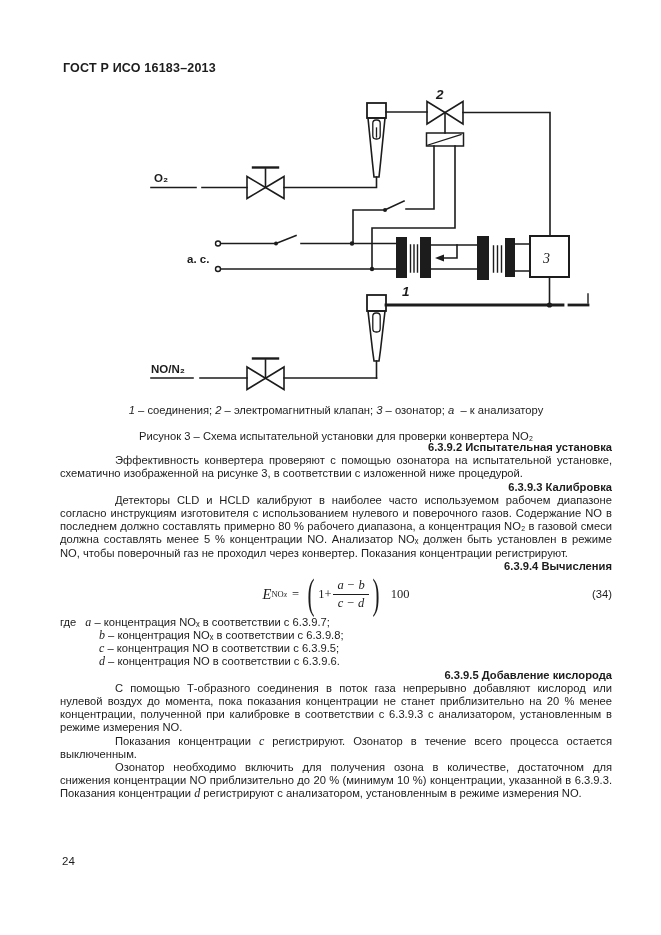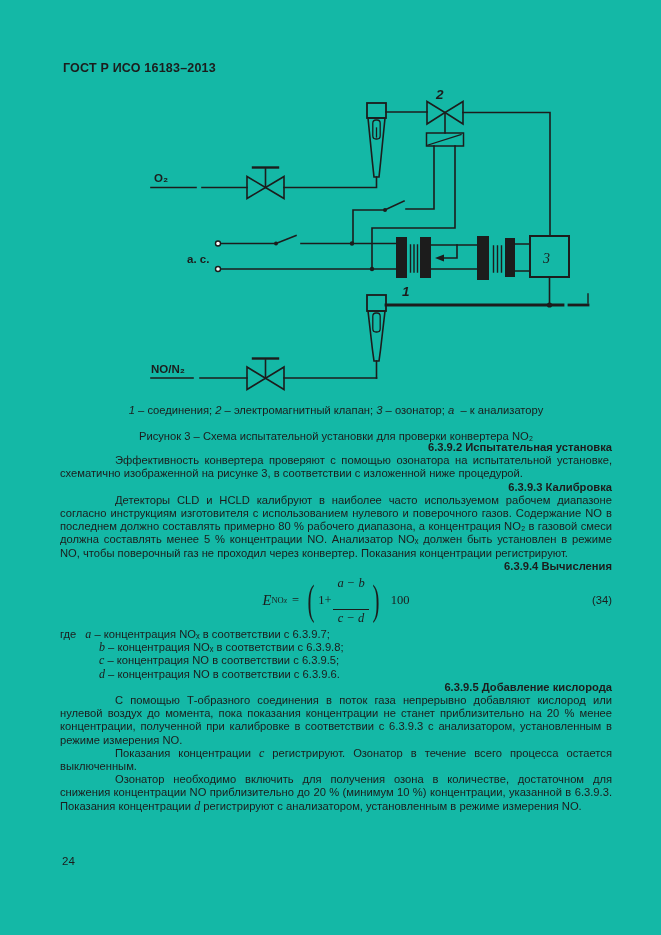--- a/index.html
+++ b/index.html
@@ -1,16 +1,16 @@
 <!DOCTYPE html>
 <html><head>
 <meta charset="utf-8">
 <style>
   html,body{margin:0;padding:0;background:#e8e8e8;}
-  .page{position:relative;width:661px;height:935px;background:#14b8a6;margin:0 auto;
+  .page{position:relative;width:661px;height:935px;background:#ffffff;margin:0 auto;
         font-family:"Liberation Sans","DejaVu Sans",sans-serif;color:#1c1c1c;overflow:hidden;}
   .header{position:absolute;left:63px;top:61px;font-weight:bold;font-size:12.5px;letter-spacing:.2px;}
   svg.diagram{position:absolute;left:140px;top:80px;}
   .svglbl{font:bold 11.5px "Liberation Sans","DejaVu Sans",sans-serif;fill:#1c1c1c;}
   .svgnum{font:italic bold 13.5px "Liberation Sans","DejaVu Sans",sans-serif;fill:#1c1c1c;}
   .svgnum3{font:italic 14px "Liberation Serif","DejaVu Serif",serif;fill:#1c1c1c;}
   .caption{position:absolute;left:60px;top:404px;width:552px;text-align:center;
            font-size:11.2px;line-height:13.5px;}
   .caption .title{margin-top:12px;}
   .it{font-style:italic;}
@@ -26,21 +26,21 @@
   .fE{font-style:italic;font-size:14.5px;}
   .fsub{font-size:8.5px;vertical-align:-4px;}
   .fsubx{font-size:7.5px;font-style:italic;vertical-align:-6px;}
   .feq{margin:0 5px;font-size:12.5px;}
   .fone{font-size:12.5px;margin-right:2px;}
   .ffac{font-size:12.5px;margin-left:8px;}
   .bigp{display:inline-block;font-size:42px;font-weight:300;line-height:.9;
         transform:scaleX(.5);font-family:"Liberation Serif","DejaVu Serif",serif;}
   .frac{display:inline-flex;flex-direction:column;align-items:center;font-style:italic;
         font-size:12.5px;line-height:1.2;}
-  .frac .num{border-bottom:1.1px solid #1c1c1c;padding:0 4px 18px;}
+  .frac .num{border-bottom:1.1px solid #1c1c1c;padding:0 4px 1px;}
   .frac .den{padding:1px 4px 0;}
   .eqnum{position:absolute;right:0;top:50%;transform:translateY(-50%);
          font-family:"Liberation Sans","DejaVu Sans",sans-serif;font-size:11.2px;margin-left:28px;}
   .where{text-align:left;}
   .where-cont{margin-left:39px;}
   .wl{margin-left:9px;}
   .pagenum{position:absolute;left:62px;top:855px;font-size:11.5px;}
 </style>
 </head>
 <body>

